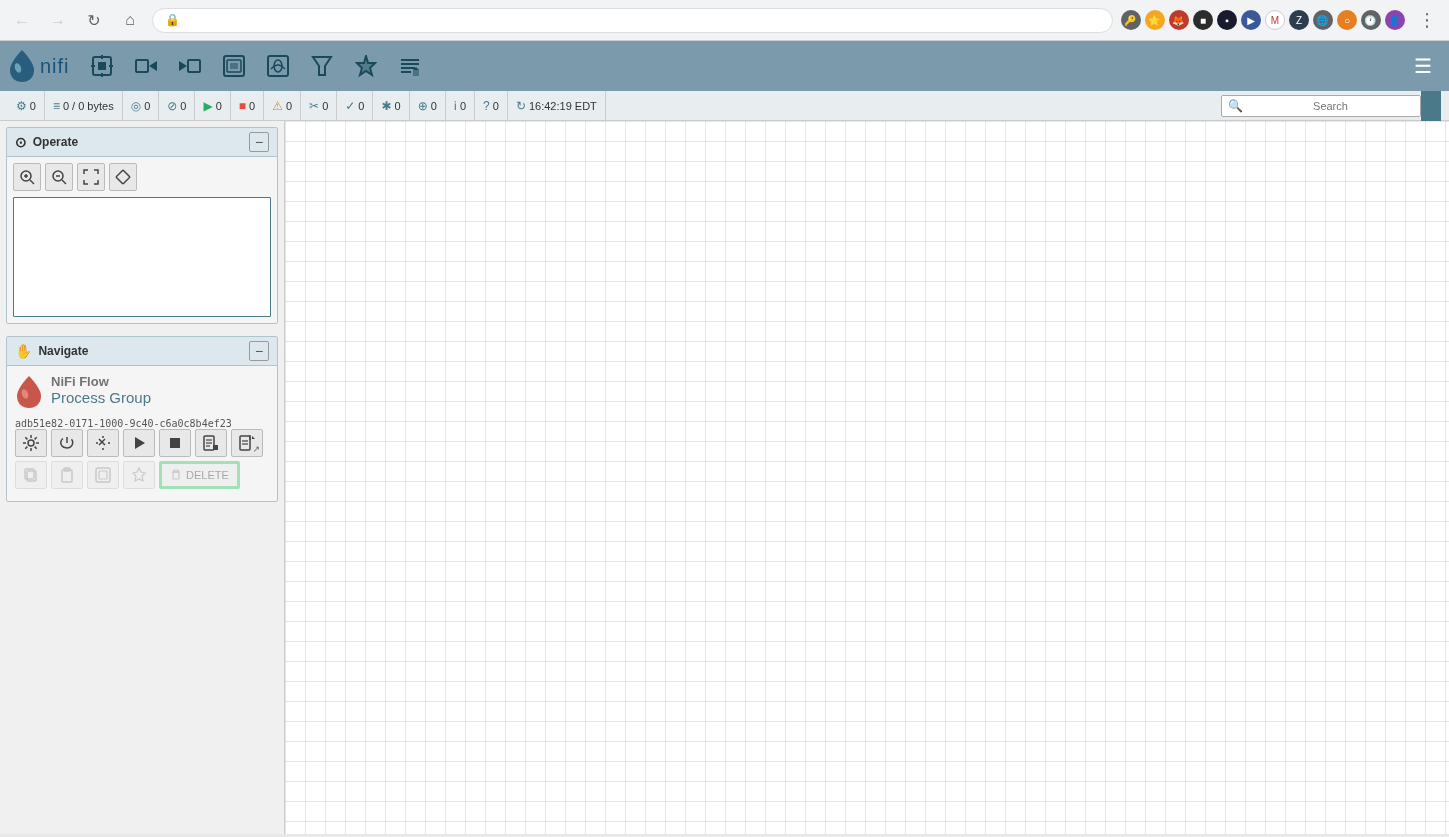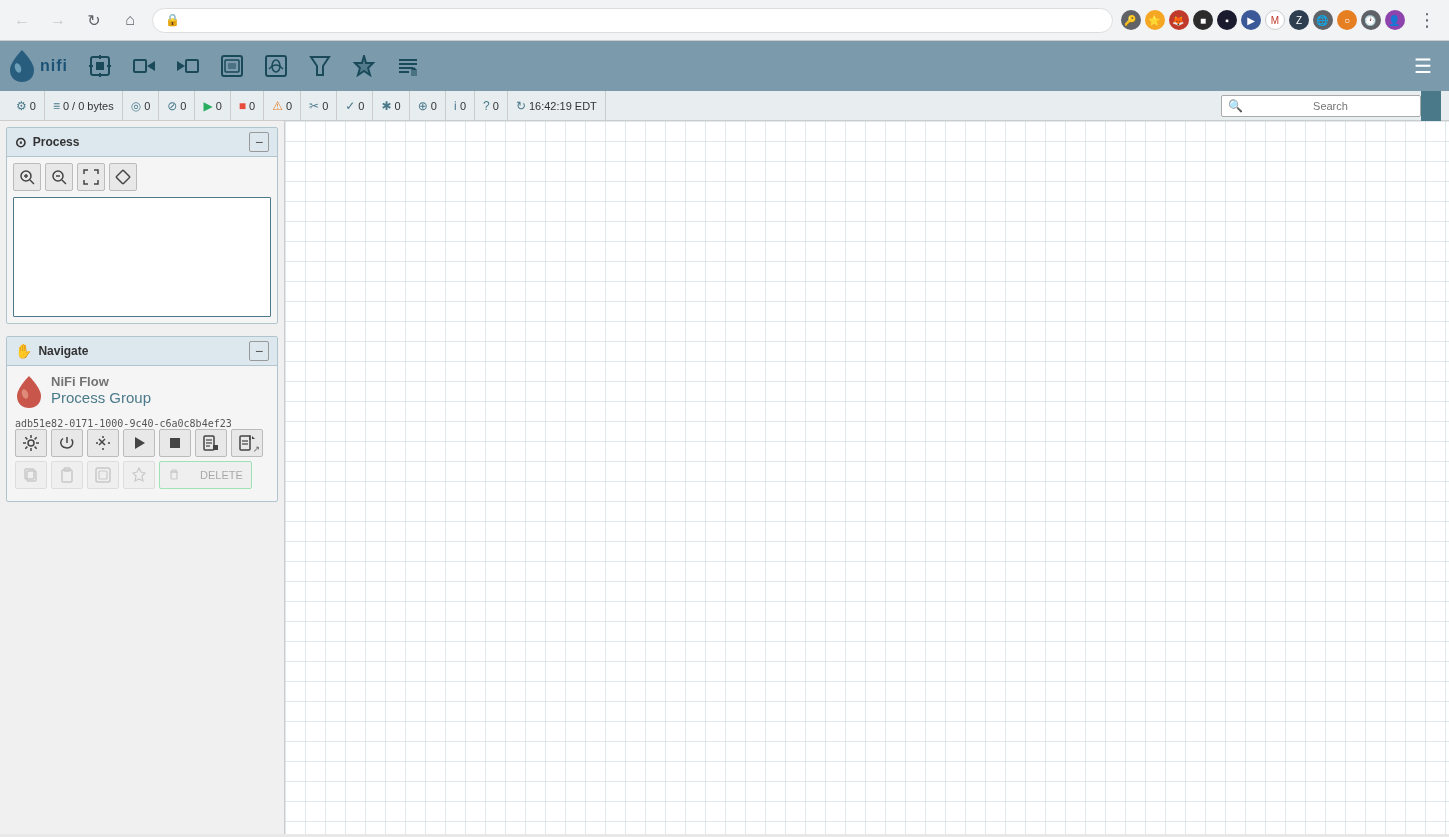--- a/index.html
+++ b/index.html
@@ -47,21 +47,21 @@
     
     .nifi-header {
       background: #7b9bad;
       display: flex; align-items: center; padding: 0 8px; height: 50px;
       gap: 4px;
     }
     .nifi-logo {
       display: flex; align-items: center; gap: 4px; margin-right: 8px;
     }
     .nifi-logo-text {
-      font-size: 16px; font-weight: bold; color: #1a5276; letter-spacing: 1px;
+      font-size: 20px; font-weight: normal; color: #1a5276; letter-spacing: 1px;
     }
     .nifi-logo-drop {
       width: 28px; height: 36px;
     }
     .header-tool-btn {
       width: 40px; height: 40px; background: none; border: none; cursor: pointer;
       display: flex; align-items: center; justify-content: center;
       color: #1a4a5a; font-size: 18px; border-radius: 3px;
     }
     .header-spacer { flex: 1; }
@@ -163,22 +163,22 @@
     .operate-buttons-row1, .operate-buttons-row2 {
       display: flex; gap: 4px; margin-bottom: 4px;
     }
     .op-btn {
       width: 32px; height: 28px; background: #e8e8e8; border: 1px solid #bbb;
       border-radius: 2px; cursor: pointer; display: flex; align-items: center;
       justify-content: center; font-size: 13px; color: #333;
     }
     .op-btn.disabled { opacity: 0.4; cursor: default; }
     .op-btn-delete {
-      display: flex; align-items: center; gap: 20px; padding: 0 8px;
-      height: 28px; background: #e8e8e8; border: 1px solid #22c55e;
+      display: flex; align-items: center; gap: 4px; padding: 0 8px;
+      height: 28px; background: #e8e8e8; border: 3px solid #22c55e;
       border-radius: 2px; cursor: pointer; font-size: 11px; color: #333;
     }
     .op-btn-delete.disabled { opacity: 0.4; cursor: default; }
   </style>
 </head>
 <body>
 
 <div class="browser-chrome">
   <div class="browser-toolbar">
     <button class="browser-nav-btn disabled">←</button>
@@ -353,21 +353,21 @@
   </div>
 
   <div class="nifi-main">
 
     <div class="nifi-left-panels">
 
       <div class="panel">
         <div class="panel-header">
           <div class="panel-header-left">
             <span style="font-size:14px;">⊙</span>
-            <span>Process</span>
+            <span>Operate</span>
           </div>
           <button class="panel-collapse-btn">−</button>
         </div>
         <div class="navigate-tools">
           <button class="nav-tool-btn">
             <svg width="16" height="16" viewBox="0 0 16 16">
               <circle cx="7" cy="7" r="5" fill="none" stroke="#444" stroke-width="1.5"></circle>
               <line x1="5" y1="7" x2="9" y2="7" stroke="#444" stroke-width="1.5"></line>
               <line x1="7" y1="5" x2="7" y2="9" stroke="#444" stroke-width="1.5"></line>
               <line x1="11" y1="11" x2="15" y2="15" stroke="#444" stroke-width="1.5"></line>

